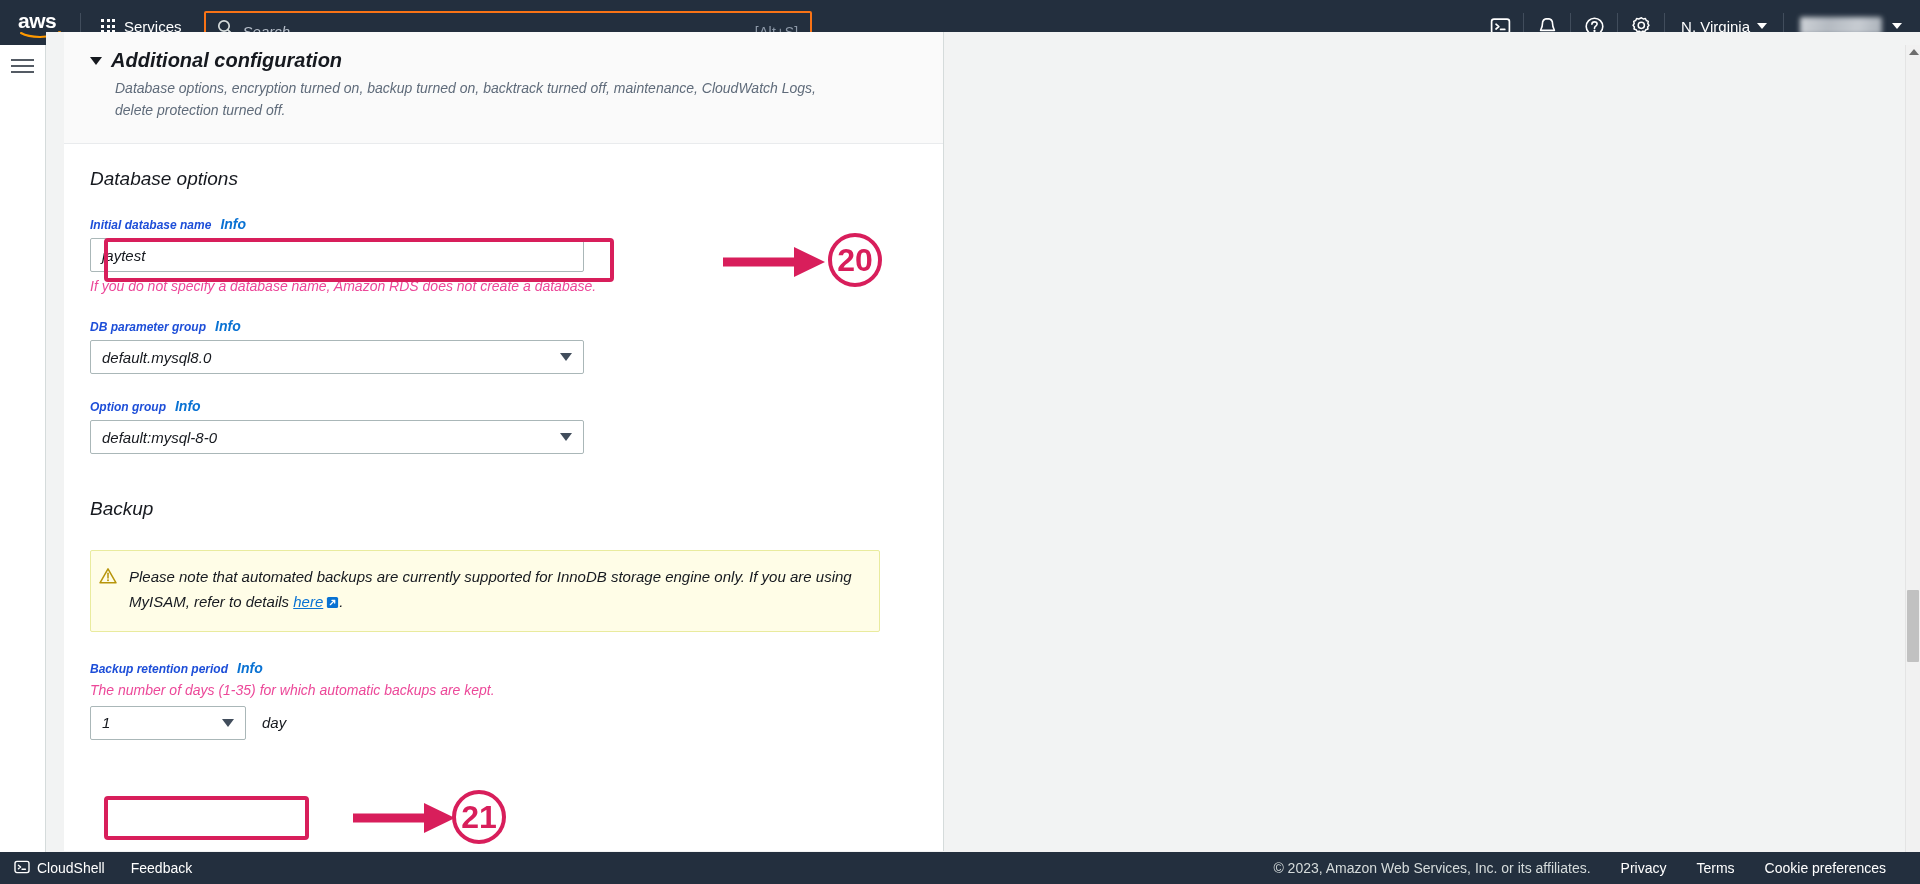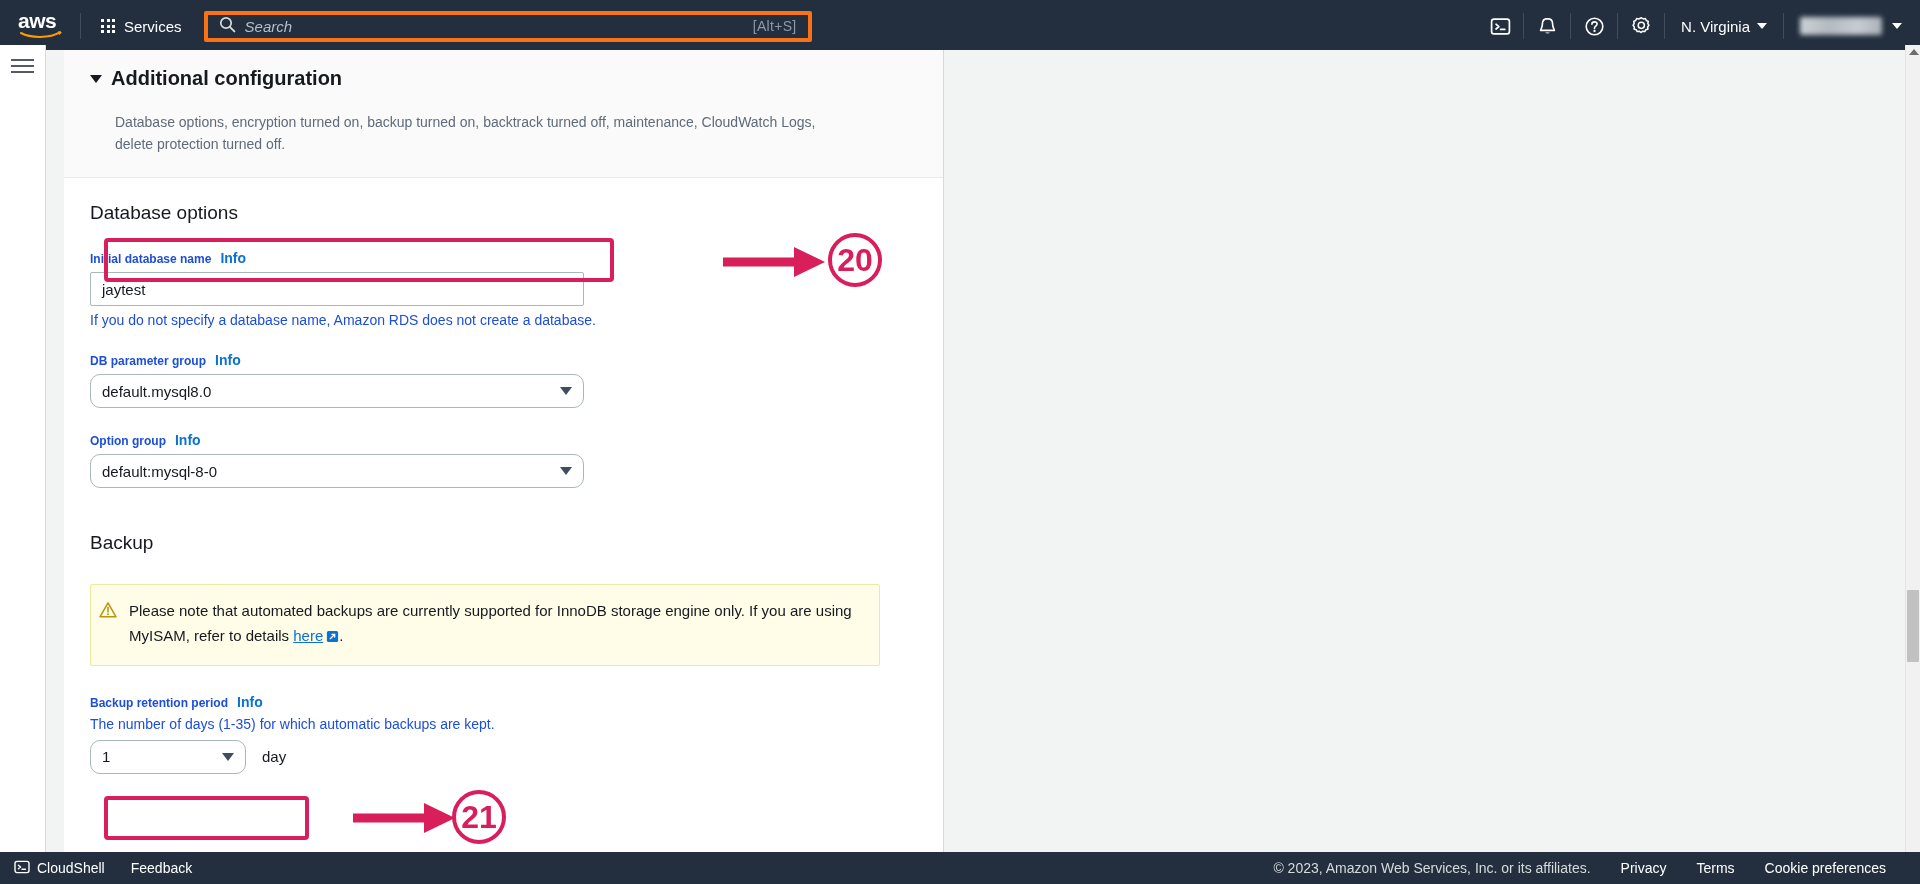--- a/index.html
+++ b/index.html
@@ -31,22 +31,22 @@
   .services-btn {
     display: flex; align-items: center; gap: 9px; cursor: pointer;
     padding: 5px 8px; border-radius: 2px;
   }
   .waffle { display: grid; grid-template-columns: repeat(3, 3px); gap: 2.5px; }
   .waffle i { width: 3px; height: 3px; background: #fff; display: block; }
   .services-label { color: #ffffff; font-size: 15px; }
 
   .searchbar {
     margin-left: 14px; width: 608px; height: 31px;
-    background: #232f3e; border: 4px solid #f97316; border-radius: 2px;
-    display: flex; align-items: center; padding: 0 11px; cursor: text;
+    background: #232f3e; border: 2px solid #f97316; border-radius: 2px;
+    display: flex; align-items: flex-end; padding: 0 11px; cursor: text;
   }
   .search-icon { flex: none; margin-right: 9px; }
   .search-input-text {
     flex: 1; color: #b6bec9; font-size: 15px; font-style: italic;
   }
   .alt-s { color: #8d99a8; font-size: 14px; letter-spacing: 0.3px; }
 
   .nav-right { margin-left: auto; display: flex; align-items: center; height: 100%; }
   .nav-icon-btn {
     width: 46px; height: 45px; display: flex; align-items: center;
@@ -77,65 +77,65 @@
     background: #ffffff; border-right: 1px solid #d5dbdb;
   }
   .hamburger {
     position: absolute; left: 11px; top: 14px; width: 23px;
     cursor: pointer; display: flex; flex-direction: column; gap: 4px;
   }
   .hamburger i { display: block; height: 2px; background: #545b64; }
 
   
   .page-body {
-    position: absolute; left: 46px; top: 50px;
-    width: 1874px; height: 819px; background: #f2f3f3;
+    position: absolute; left: 46px; top: 32px;
+    width: 1874px; height: 819px; background: #f2f3f3; font-style: italic;
   }
   .content-panel {
     position: absolute; left: 18px; top: 0; width: 880px;
     background: #ffffff; border-right: 1px solid #d5dbdb;
     min-height: 819px;
   }
 
   
   .section-head {
     background: #fafafa; padding: 17px 26px 22px 26px;
     border-bottom: 1px solid #e9ebed;
   }
   .section-head-row { display: flex; align-items: center; gap: 9px; cursor: pointer; }
   .tri-down {
     width: 0; height: 0; border-left: 6px solid transparent;
     border-right: 6px solid transparent; border-top: 8px solid #16191f;
   }
   .section-title { font-size: 20px; font-weight: bold; color: #16191f; }
   .section-desc {
-    margin-top: 22px; margin-left: 25px; font-size: 14px; color: #5f6b7a;
+    margin-top: 6px; margin-left: 25px; font-size: 14px; color: #5f6b7a;
     line-height: 1.55; max-width: 705px;
   }
 
   .section-body { padding: 24px 26px 10px 26px; }
   .h2 { font-size: 19px; color: #16191f; font-weight: normal; margin-bottom: 26px; }
   .h2.backup { margin-top: 44px; margin-bottom: 26px; }
 
   .field { margin-bottom: 24px; position: relative; }
   .field-label-row { display: flex; align-items: baseline; gap: 9px; margin-bottom: 6px; }
   .field-label { font-size: 12px; color: #1d4ed8; font-weight: bold; }
   .info-link { font-size: 14px; color: #0972d3; font-weight: bold; cursor: pointer; }
-  .field-hint { font-size: 14px; color: #1d4ed8; margin-top: 6px; }
+  .field-hint { font-size: 14px; color: #ec4899; margin-top: 6px; }
   .field-hint.above { margin-top: 2px; margin-bottom: 8px; }
 
   .text-input {
     width: 494px; height: 34px; border: 1px solid #aab7b8; border-radius: 2px;
     background: #fff; font-size: 15px; color: #16191f; padding: 0 11px;
     font-family: "Liberation Sans", sans-serif; display: flex; align-items: center;
     cursor: text;
   }
 
   .select-box {
-    width: 494px; height: 34px; border: 1px solid #aab7b8; border-radius: 10px;
+    width: 494px; height: 34px; border: 1px solid #aab7b8; border-radius: 2px;
     background: #fff; display: flex; align-items: center; padding: 0 11px;
     cursor: pointer;
   }
   .select-box.small { width: 156px; }
   .select-value { flex: 1; font-size: 15px; color: #16191f; }
   .select-caret {
     width: 0; height: 0; border-left: 6px solid transparent;
     border-right: 6px solid transparent; border-top: 8px solid #414d5c;
   }
 

